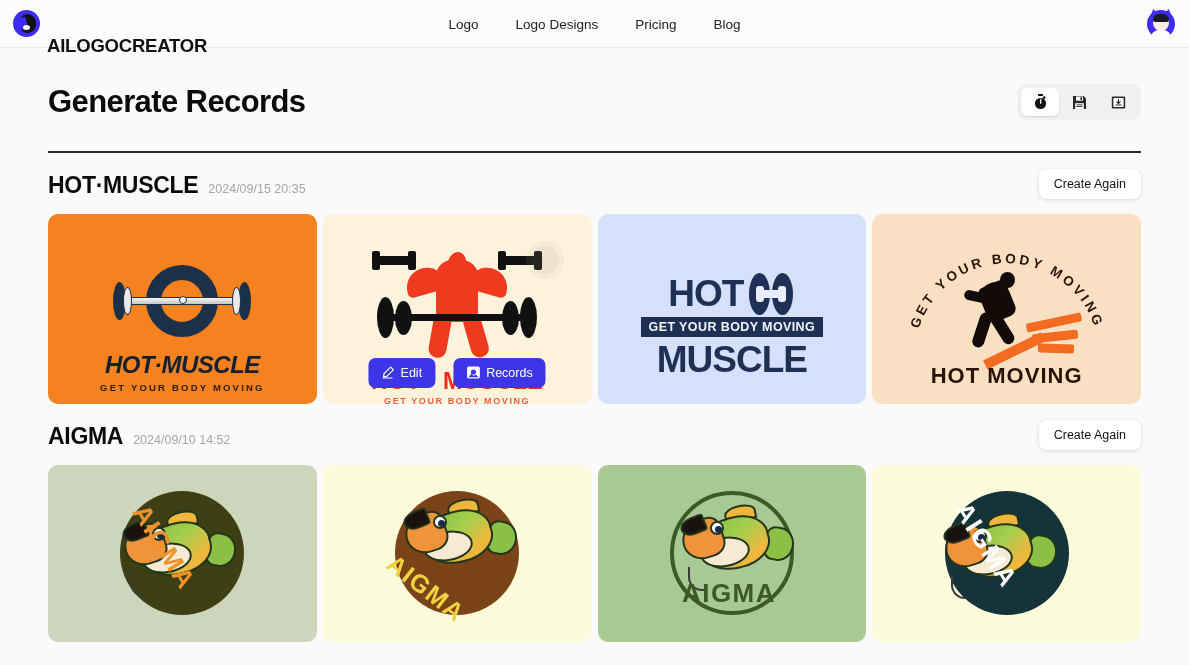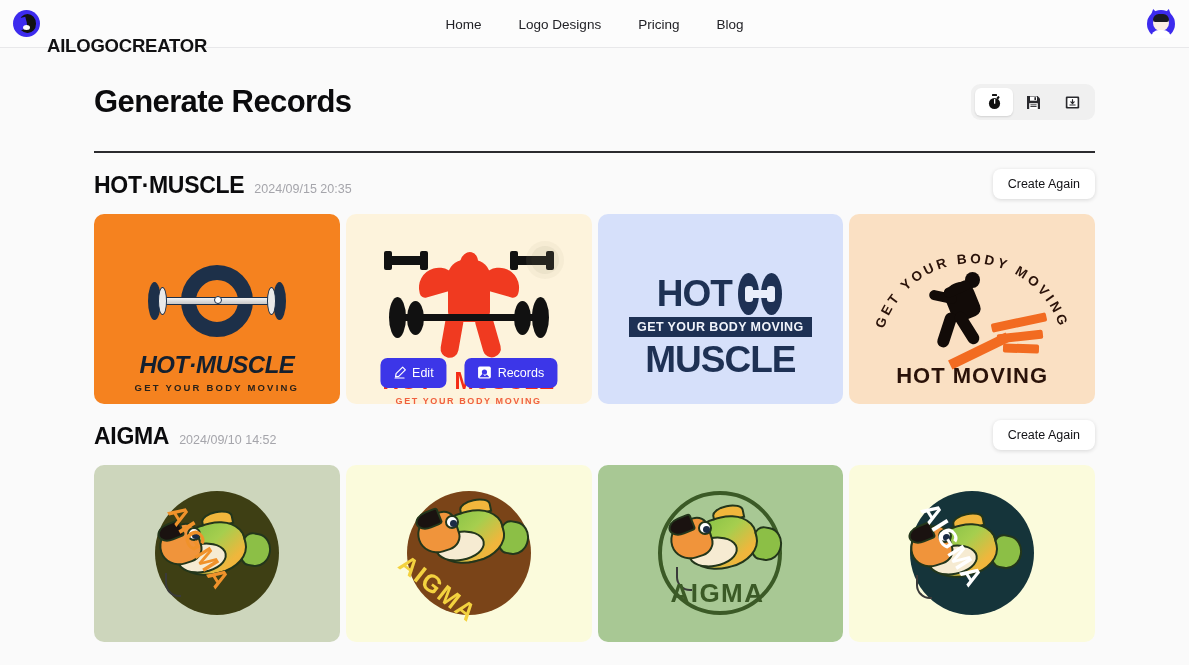--- a/index.html
+++ b/index.html
@@ -106,21 +106,21 @@
   }
   .avatar .av-body {
     position: absolute; left: 4px; bottom: 0px;
     width: 20px; height: 8px;
     border-radius: 10px 10px 0 0;
     background: #FFFFFF;
   }
 
   
   .page {
-    padding: 0 94px;
+    padding: 0 48px;
     position: relative;
   }
   .page-head {
     display: flex;
     align-items: center;
     justify-content: space-between;
     padding-top: 36px;
   }
   .page-title {
     font-size: 31px;
@@ -550,21 +550,21 @@
     <div class="brand-logo">
       <div class="ring"></div>
         <div class="inner"></div>
         <div class="swoop"></div>
         <div class="notch"></div>
     </div>
     <div class="brand-name">AILOGOCREATOR</div>
   </div>
 
   <nav class="nav">
-    <a href="#">Home</a>
+    <a href="#">Logo</a>
     <a href="#">Logo Designs</a>
     <a href="#">Pricing</a>
     <a href="#">Blog</a>
   </nav>
 
   <div class="avatar">
     <div class="av-ring"></div>
     <div class="av-ear-l"></div>
       <div class="av-ear-r"></div>
     <div class="av-face"></div>

